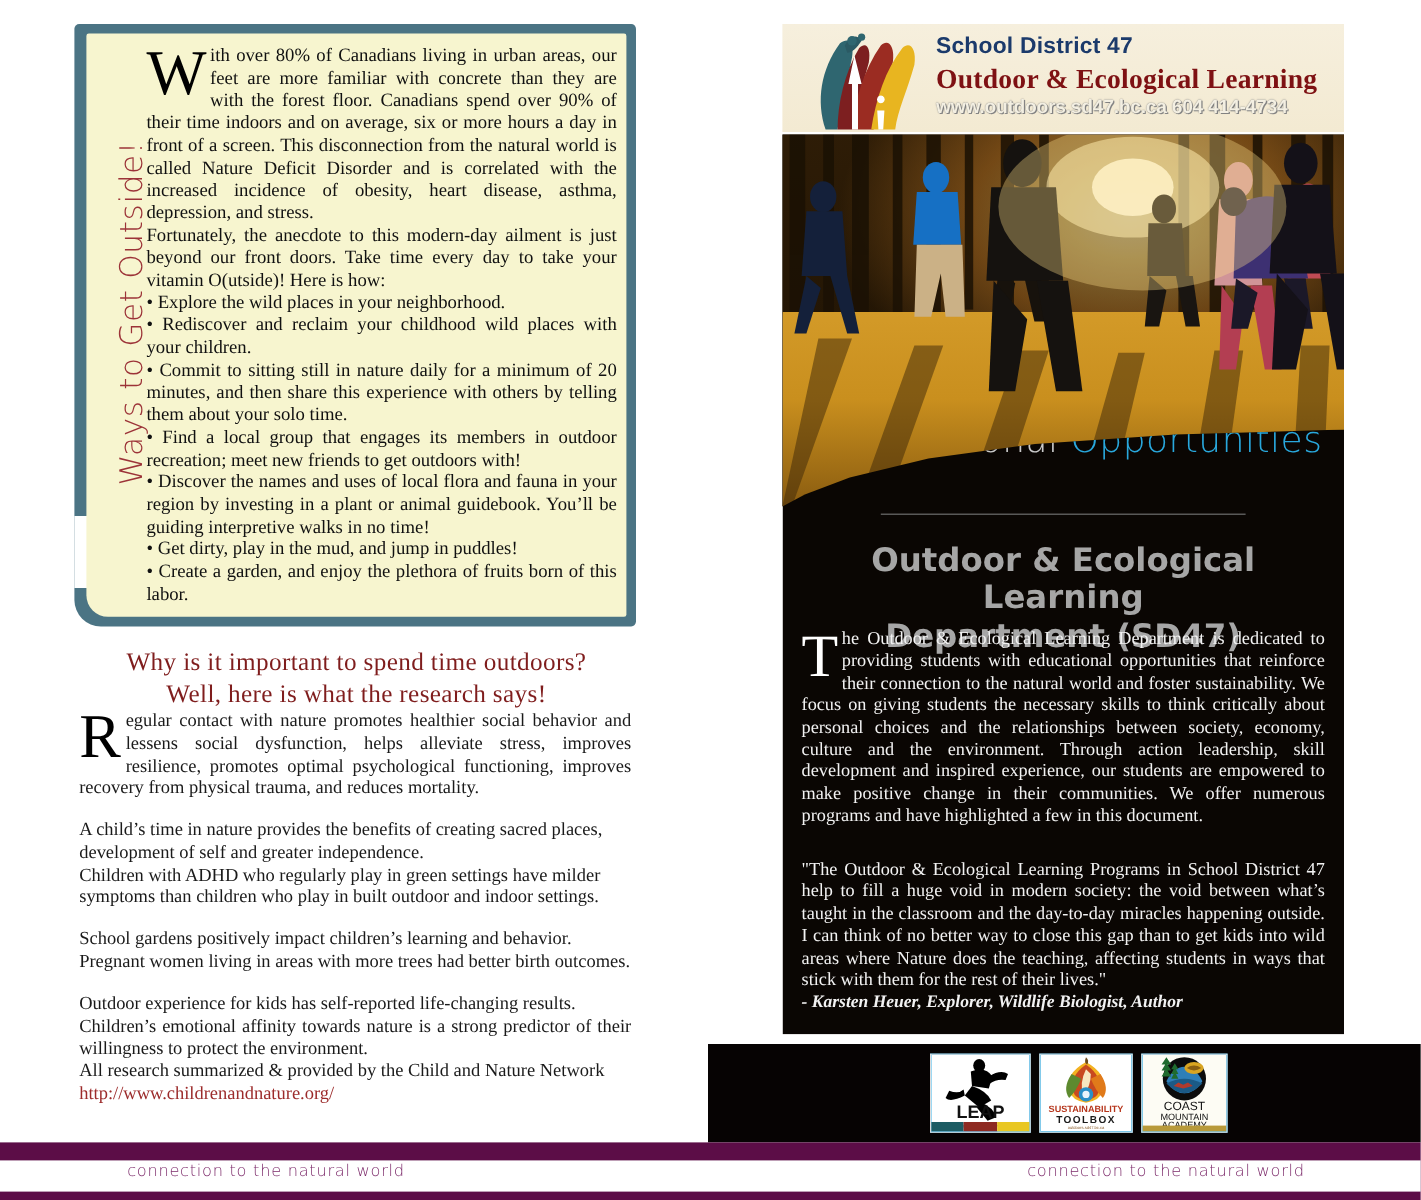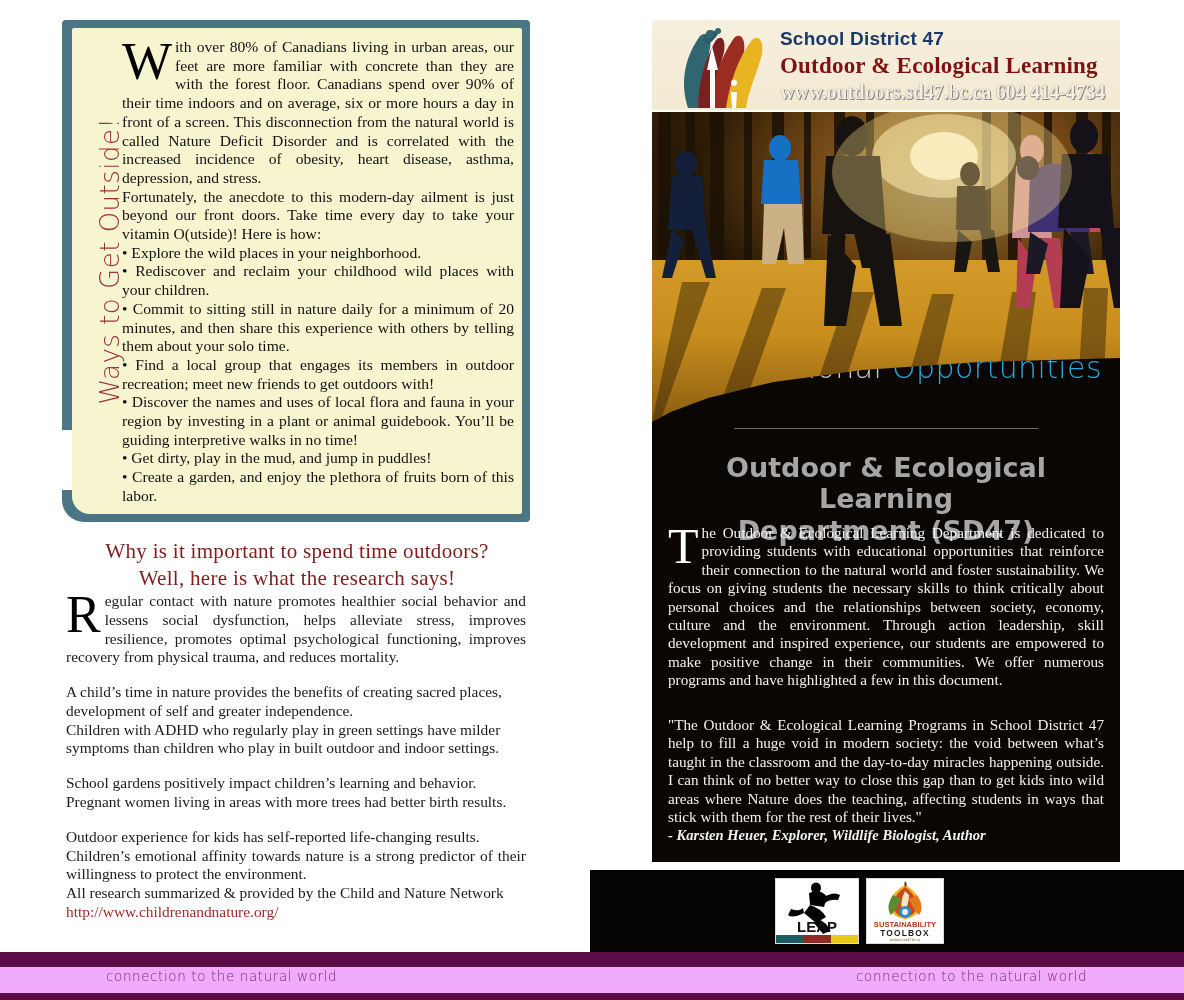--- a/index.html
+++ b/index.html
@@ -134,22 +134,22 @@
     font-family: "Liberation Sans", sans-serif;
     font-size: 19px; font-weight: bold; color: #1b3a6b;
     letter-spacing: 0.2px;
   }
   #brand-line2 {
     font-family: "Liberation Serif", serif;
     font-size: 23px; font-weight: bold; color: #7e1113;
     margin-top: 3px; letter-spacing: 0.2px;
   }
   #brand-line3 {
-    font-family: Liberation Serif, serif;
-    font-size: 20px; font-weight: bold; color: #f3efe2;
+    font-family: Liberation Sans, sans-serif;
+    font-size: 16px; font-weight: bold; color: #f3efe2;
     margin-top: 2px;
     text-shadow: 0 0 1px #666, 1px 1px 0 #888;
     letter-spacing: -0.2px;
     white-space: nowrap;
   }
 
   
   #hero-photo {
     position: absolute;
     left: 62px; top: 112px;
@@ -234,21 +234,21 @@
   
   #footer {
     position: absolute;
     left: 0; top: 952px;
     width: 1184px; height: 48px;
     background: #5c0d47;
   }
   #footer-stripe {
     position: absolute;
     left: 0; top: 15px; width: 1184px; height: 26px;
-    background: #f0abfc;
+    background: #ffffff;
   }
   .footer-text {
     position: absolute; top: 1px;
     font-family: "DejaVu Sans", sans-serif;
     font-size: 13.5px; font-weight: 300;
     color: #7c2a6a; letter-spacing: 0.6px;
   }
   #footer-text-left  { left: 106px; }
   #footer-text-right { left: 856px; }
 </style>
@@ -283,21 +283,21 @@
   </div>
 
   <div id="research-body">
     <div class="para-just">
       <span class="dropcap">R</span><span>egular contact with nature promotes healthier social behavior and lessens social dysfunction, helps alleviate stress, improves resilience, promotes optimal psychological functioning, improves recovery from physical trauma, and reduces mortality.</span>
     </div>
     <div style="clear:both"></div>
     <div class="para-block" style="white-space:pre-line">A child’s time in nature provides the benefits of creating sacred places, development of self and greater independence.
 Children with ADHD who regularly play in green settings have milder symptoms than children who play in built outdoor and indoor settings.</div>
     <div class="para-block" style="white-space:pre-line">School gardens positively impact children’s learning and behavior.
-Pregnant women living in areas with more trees had better birth results.</div>
+Pregnant women living in areas with more trees had better birth outcomes.</div>
     <div class="para-block">
       <div>Outdoor experience for kids has self-reported life-changing results.</div>
       <div class="para-just">Children’s emotional affinity towards nature is a strong predictor of their willingness to protect the environment.</div>
       <div>All research summarized &amp; provided by the Child and Nature Network</div>
       <div id="research-link">http://www.childrenandnature.org/</div>
     </div>
   </div>
 </div>
 
 <div id="right-panel">
@@ -489,20 +489,39 @@
           <circle cx="38" cy="33" r="6" fill="#2a8fc7"></circle>
           <circle cx="38" cy="33" r="3" fill="#eaf4fb"></circle>
           <path d="M38 2 q3 3 1 6 q-3 -1 -1 -6 Z" fill="#6c4a1c"></path>
         </g>
         <text x="38" y="48" font-family="Liberation Sans, sans-serif" font-size="7.6" font-weight="bold" text-anchor="middle" fill="#b6361c">SUSTAINABILITY</text>
         <text x="38" y="57" font-family="Liberation Sans, sans-serif" font-size="8.4" font-weight="bold" letter-spacing="1.2" text-anchor="middle" fill="#1b1b1b">TOOLBOX</text>
         <text x="38" y="62" font-family="Liberation Sans, sans-serif" font-size="3.4" text-anchor="middle" fill="#8a5b2a">outdoors.sd47.bc.ca</text>
       </svg>
     </div>
 
+    <div class="logo-card" id="logo-cma">
+      <svg width="70" height="64" viewBox="0 0 70 64">
+        <rect width="70" height="64" fill="#fdfcf4"></rect>
+        <circle cx="35" cy="20" r="18" fill="#0c0c0c"></circle>
+        <path d="M20 22 q6 -12 15 -12 q9 0 15 12 q-6 10 -15 10 q-9 0 -15 -10 Z" fill="#2e7fb8"></path>
+        <path d="M20 24 q15 -8 30 0 q-8 8 -15 8 q-7 0 -15 -8 Z" fill="#1b5a86"></path>
+        <ellipse cx="43" cy="11" rx="8" ry="5" fill="#d9a521"></ellipse>
+        <path d="M37 11 q6 -4 12 0 q-6 4 -12 0 Z" fill="#8a5f12"></path>
+        <g fill="#1f6b2e">
+          <path d="M16 8 l4 -6 l4 6 l-3 0 l3 5 l-3 0 l3 5 h-8 l3 -5 l-3 0 l3 -5 Z"></path>
+          <path d="M24 12 l3 -5 l3 5 l-2 0 l2 4 l-2 0 l2 4 h-6 l2 -4 l-2 0 l2 -4 Z"></path>
+        </g>
+        <path d="M26 26 l4 -3 l4 2 l4 -2 l4 3 l-8 2 Z" fill="#b23a2c"></path>
+        <text x="35" y="46" font-family="Liberation Sans, sans-serif" font-size="10" text-anchor="middle" fill="#111">COAST</text>
+        <text x="35" y="54" font-family="Liberation Sans, sans-serif" font-size="7.6" text-anchor="middle" fill="#111">MOUNTAIN</text>
+        <text x="35" y="61" font-family="Liberation Sans, sans-serif" font-size="7.6" text-anchor="middle" fill="#111">ACADEMY</text>
+      </svg>
+      <div style="position:absolute;left:0;bottom:0;width:100%;height:5px;background:#b89a3a"></div>
+    </div>
   </div>
 </div>
 
 <div id="footer">
   <div id="footer-stripe">
     <div class="footer-text" id="footer-text-left">connection to the natural world</div>
     <div class="footer-text" id="footer-text-right">connection to the natural world</div>
   </div>
 </div>
 

